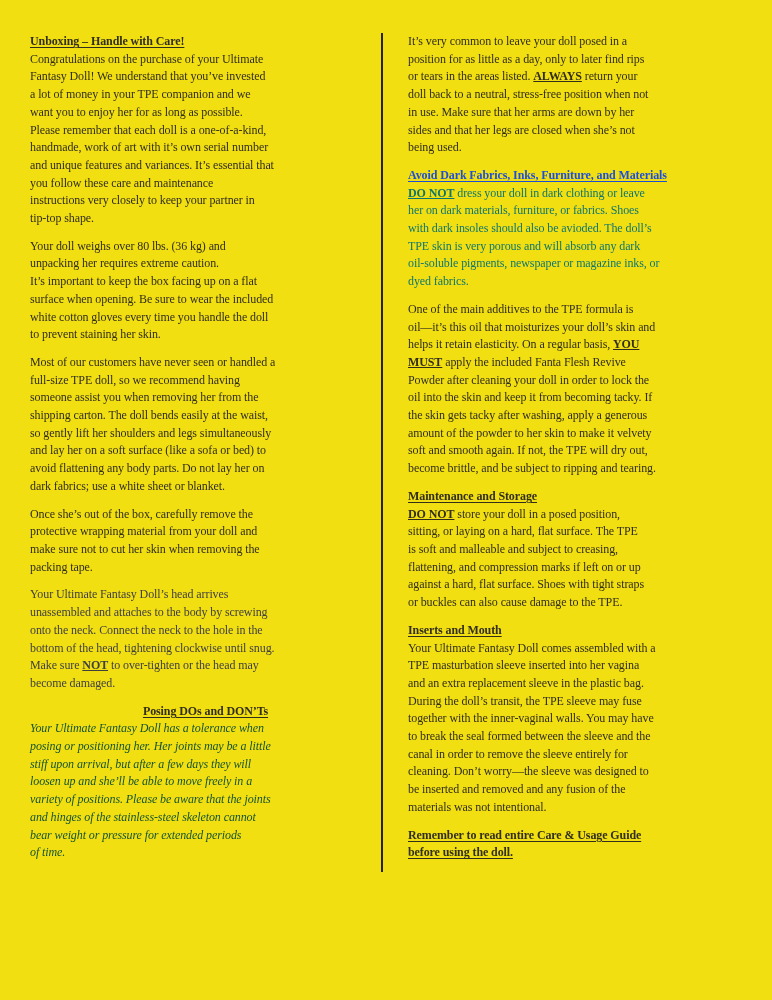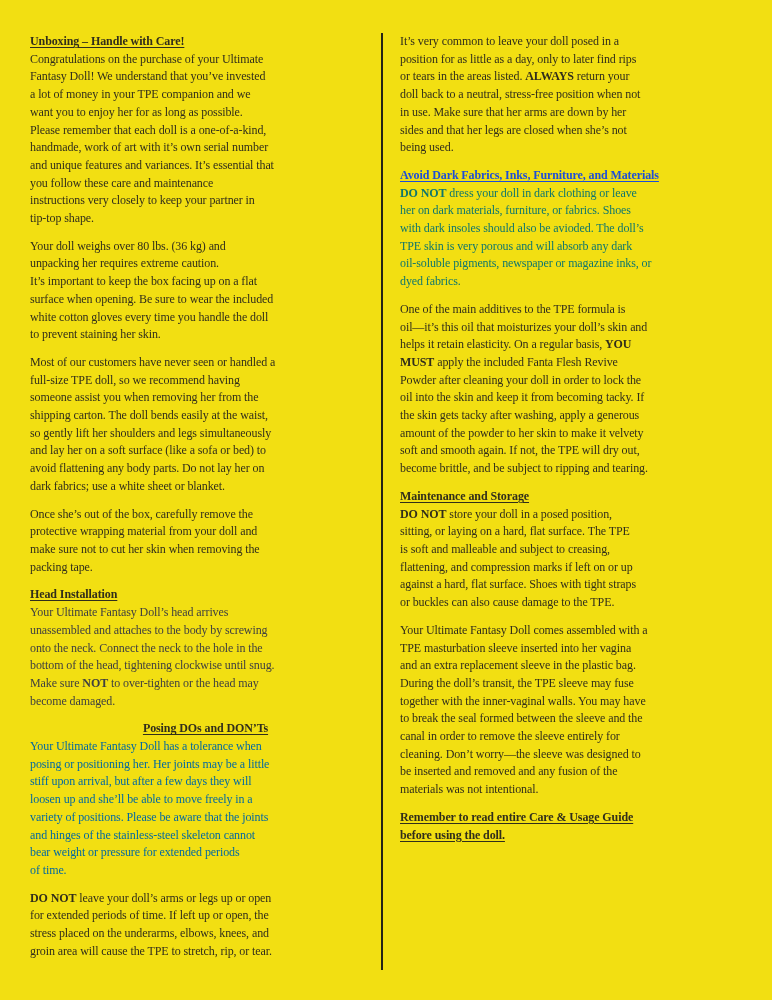--- a/index.html
+++ b/index.html
@@ -29,21 +29,21 @@
     width: 351px;
     flex: 0 0 351px;
   }
   .divider {
     flex: 0 0 2px;
     width: 2px;
     background: #262416;
   }
   .col-right {
     flex: 1 1 auto;
-    padding-left: 17px;
+    padding-left: 25px;
   }
   .block {
     font-family: "Liberation Serif", "DejaVu Serif", serif;
     font-size: 12px;
     line-height: 17.7px;
     letter-spacing: -0.1px;
     color: #312e1b;
     white-space: pre;
     margin: 0;
   }
@@ -52,20 +52,21 @@
   }
   .heading {
     font-weight: bold;
     text-decoration: underline;
     text-decoration-thickness: 1.4px;
     text-underline-offset: 2px;
     margin: 0;
   }
   .block b {
     font-weight: bold;
+    text-decoration: underline;
   }
 </style>
 </head>
 <body>
 
 <div class="page" style="background: rgb(242, 223, 18);">
   <div class="columns">
     <div class="column col-left">
         <div class="block heading" style="color: rgb(49, 46, 27);"><span>Unboxing – Handle with Care!</span></div>
         <div class="block para" style="color: rgb(49, 46, 27);"><span>Congratulations on the purchase of your Ultimate
@@ -89,40 +90,35 @@
 someone assist you when removing her from the
 shipping carton. The doll bends easily at the waist,
 so gently lift her shoulders and legs simultaneously
 and lay her on a soft surface (like a sofa or bed) to
 avoid flattening any body parts. Do not lay her on
 dark fabrics; use a white sheet or blanket.</span></div>
         <div class="block para" style="color: rgb(49, 46, 27);"><span>Once she’s out of the box, carefully remove the
 protective wrapping material from your doll and
 make sure not to cut her skin when removing the
 packing tape.</span></div>
-        <div class="block heading" style="color: rgb(49, 46, 27);"><span>Head Installation</span></div>
         <div class="block para" style="color: #404040;"><span>Your Ultimate Fantasy Doll’s head arrives
 unassembled and attaches to the body by screwing
 onto the neck. Connect the neck to the hole in the
 bottom of the head, tightening clockwise until snug.
 Make sure </span><b>NOT</b><span> to over-tighten or the head may
 become damaged.</span></div>
         <div class="block heading" style="color: rgb(49, 46, 27); text-align: center;"><span>Posing DOs and DON’Ts</span></div>
-        <div class="block para" style="color: #0369a1;"><span>Your Ultimate Fantasy Doll has a tolerance when
+        <div class="block para" style="color: #14532d; font-style: italic;"><span>Your Ultimate Fantasy Doll has a tolerance when
 posing or positioning her. Her joints may be a little
 stiff upon arrival, but after a few days they will
 loosen up and she’ll be able to move freely in a
 variety of positions. Please be aware that the joints
 and hinges of the stainless-steel skeleton cannot
 bear weight or pressure for extended periods
 of time.</span></div>
-        <div class="block para" style="color: rgb(49, 46, 27);"><b>DO NOT</b><span> leave your doll’s arms or legs up or open
-for extended periods of time. If left up or open, the
-stress placed on the underarms, elbows, knees, and
-groin area will cause the TPE to stretch, rip, or tear.</span></div>
       </div>
     <div class="divider" style="background: rgb(38, 36, 22);"></div>
     <div class="column col-right">
         <div class="block para" style="color: rgb(49, 46, 27);"><span>It’s very common to leave your doll posed in a
 position for as little as a day, only to later find rips
 or tears in the areas listed. </span><b>ALWAYS</b><span> return your
 doll back to a neutral, stress-free position when not
 in use. Make sure that her arms are down by her
 sides and that her legs are closed when she’s not
 being used.</span></div>
@@ -143,20 +139,21 @@
 amount of the powder to her skin to make it velvety
 soft and smooth again. If not, the TPE will dry out,
 become brittle, and be subject to ripping and tearing.</span></div>
         <div class="block heading" style="color: rgb(49, 46, 27);"><span>Maintenance and Storage</span></div>
         <div class="block para" style="color: rgb(49, 46, 27);"><b>DO NOT</b><span> store your doll in a posed position,
 sitting, or laying on a hard, flat surface. The TPE
 is soft and malleable and subject to creasing,
 flattening, and compression marks if left on or up
 against a hard, flat surface. Shoes with tight straps
 or buckles can also cause damage to the TPE.</span></div>
+        <div class="block heading" style="color: rgb(49, 46, 27);"><span>Inserts and Mouth</span></div>
         <div class="block para" style="color: rgb(49, 46, 27);"><span>Your Ultimate Fantasy Doll comes assembled with a
 TPE masturbation sleeve inserted into her vagina
 and an extra replacement sleeve in the plastic bag.
 During the doll’s transit, the TPE sleeve may fuse
 together with the inner-vaginal walls. You may have
 to break the seal formed between the sleeve and the
 canal in order to remove the sleeve entirely for
 cleaning. Don’t worry—the sleeve was designed to
 be inserted and removed and any fusion of the
 materials was not intentional.</span></div>

